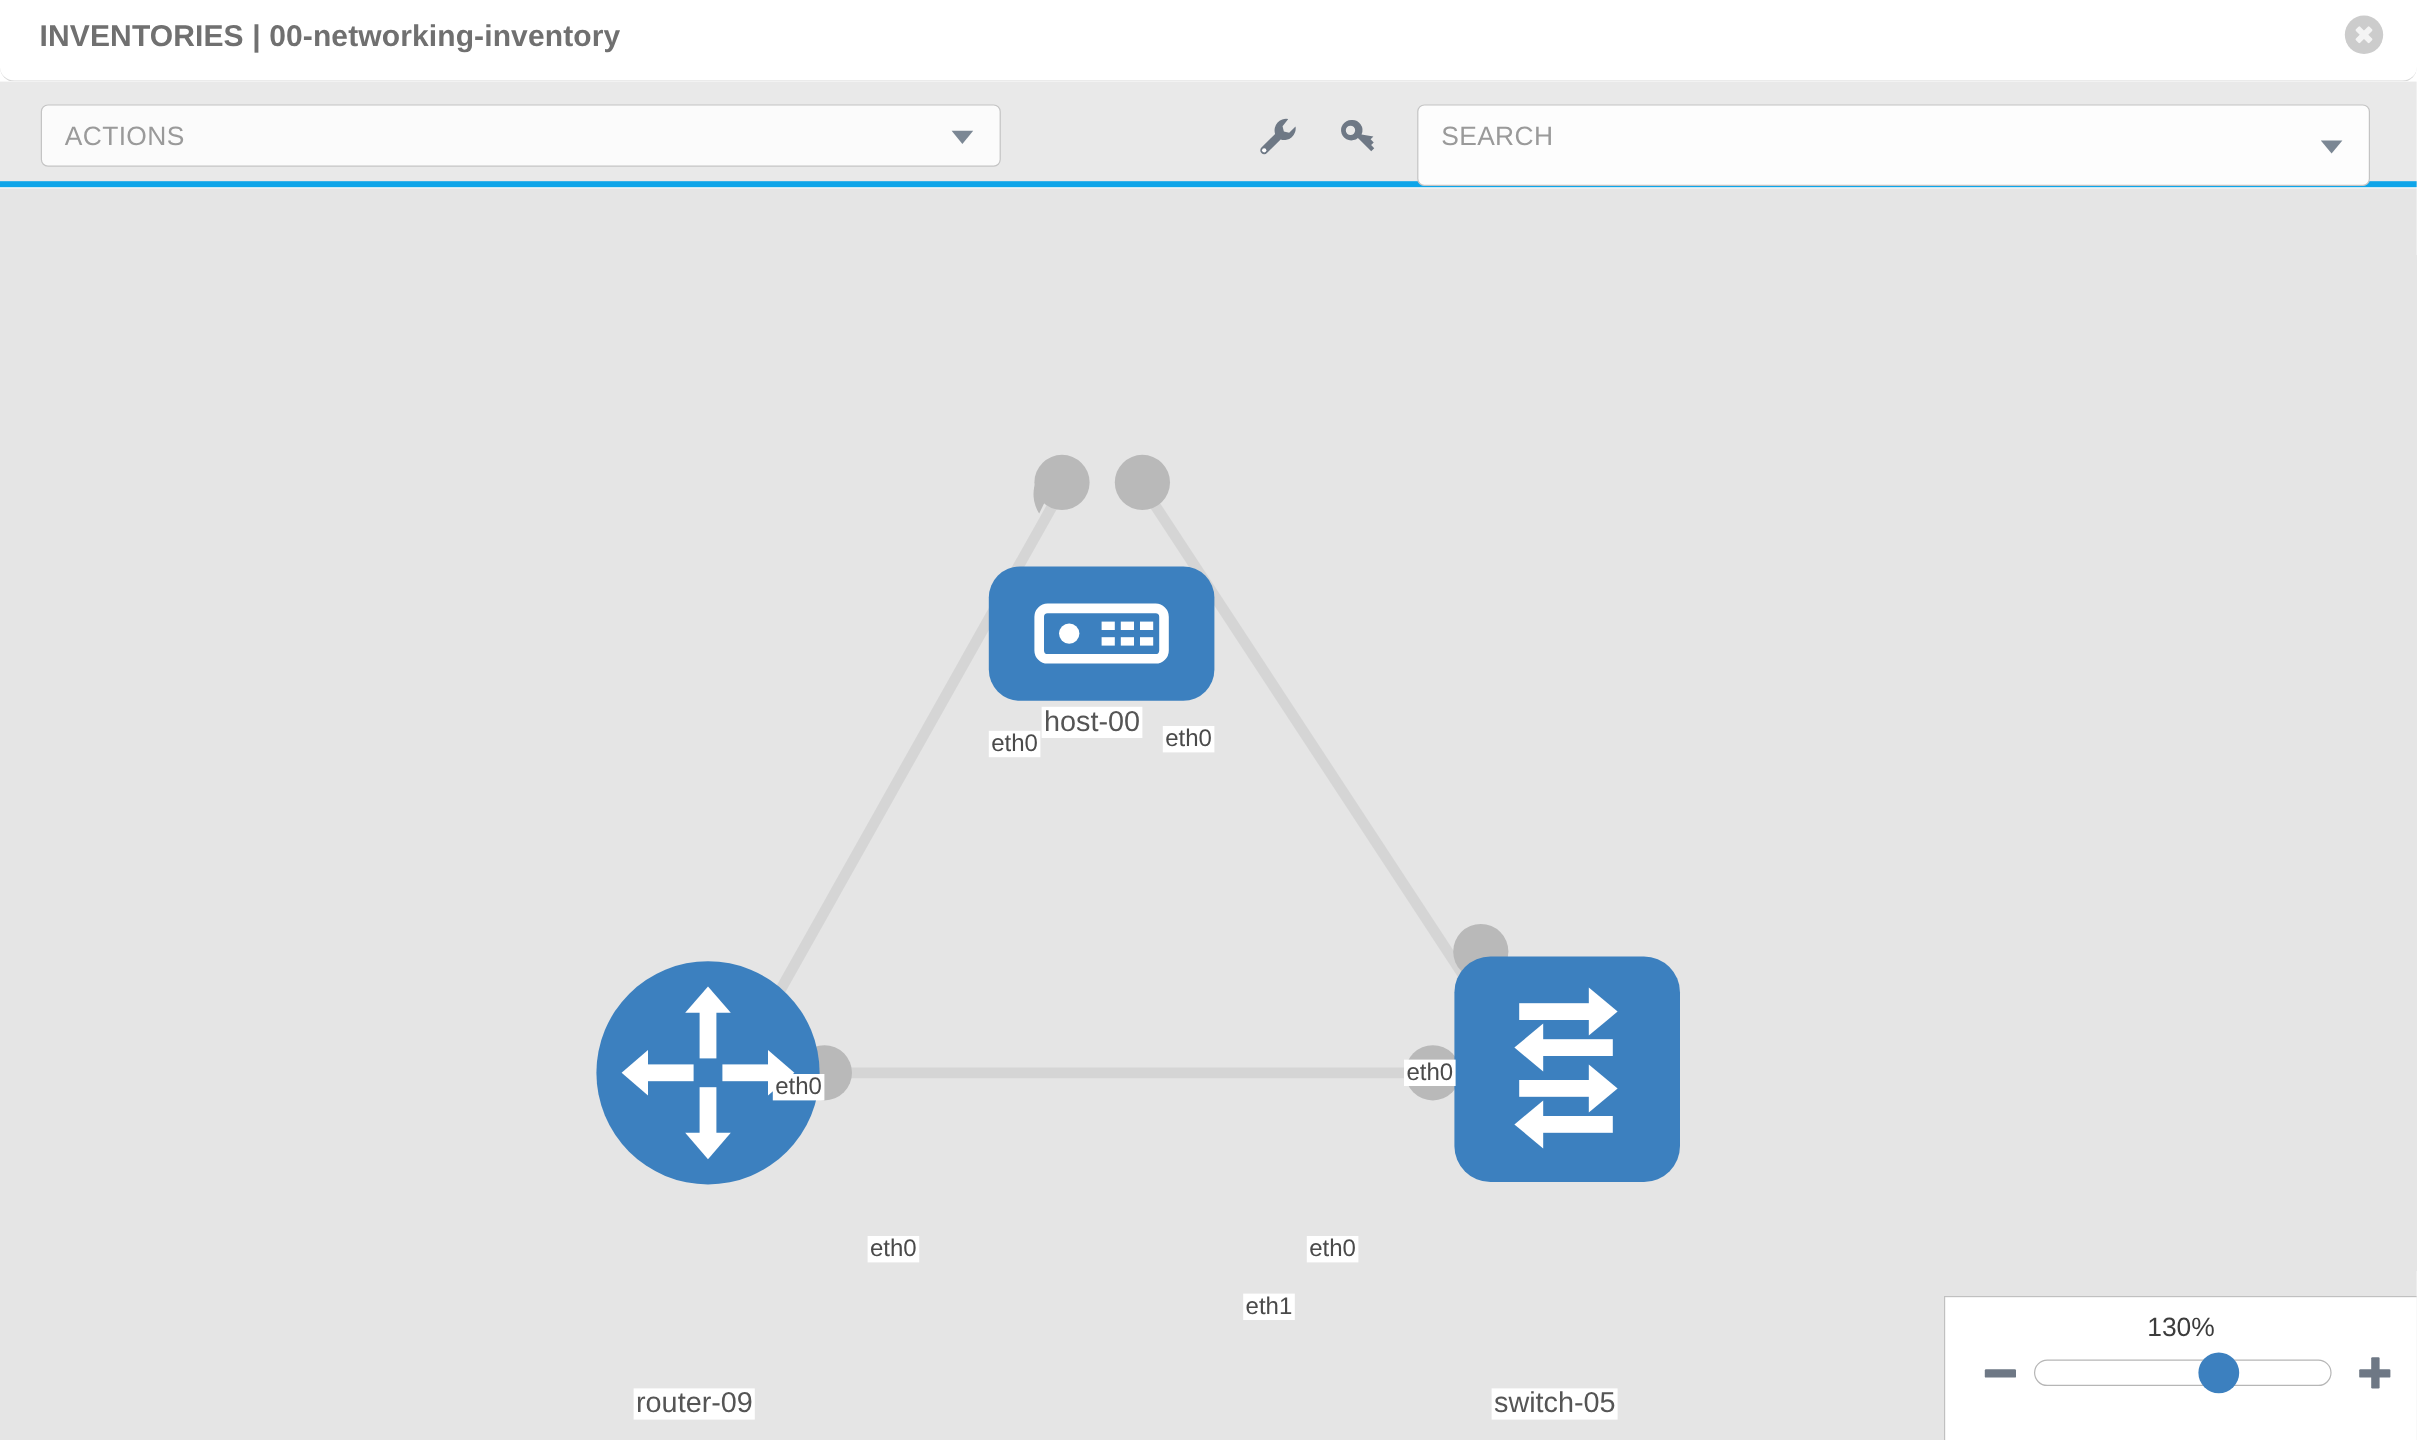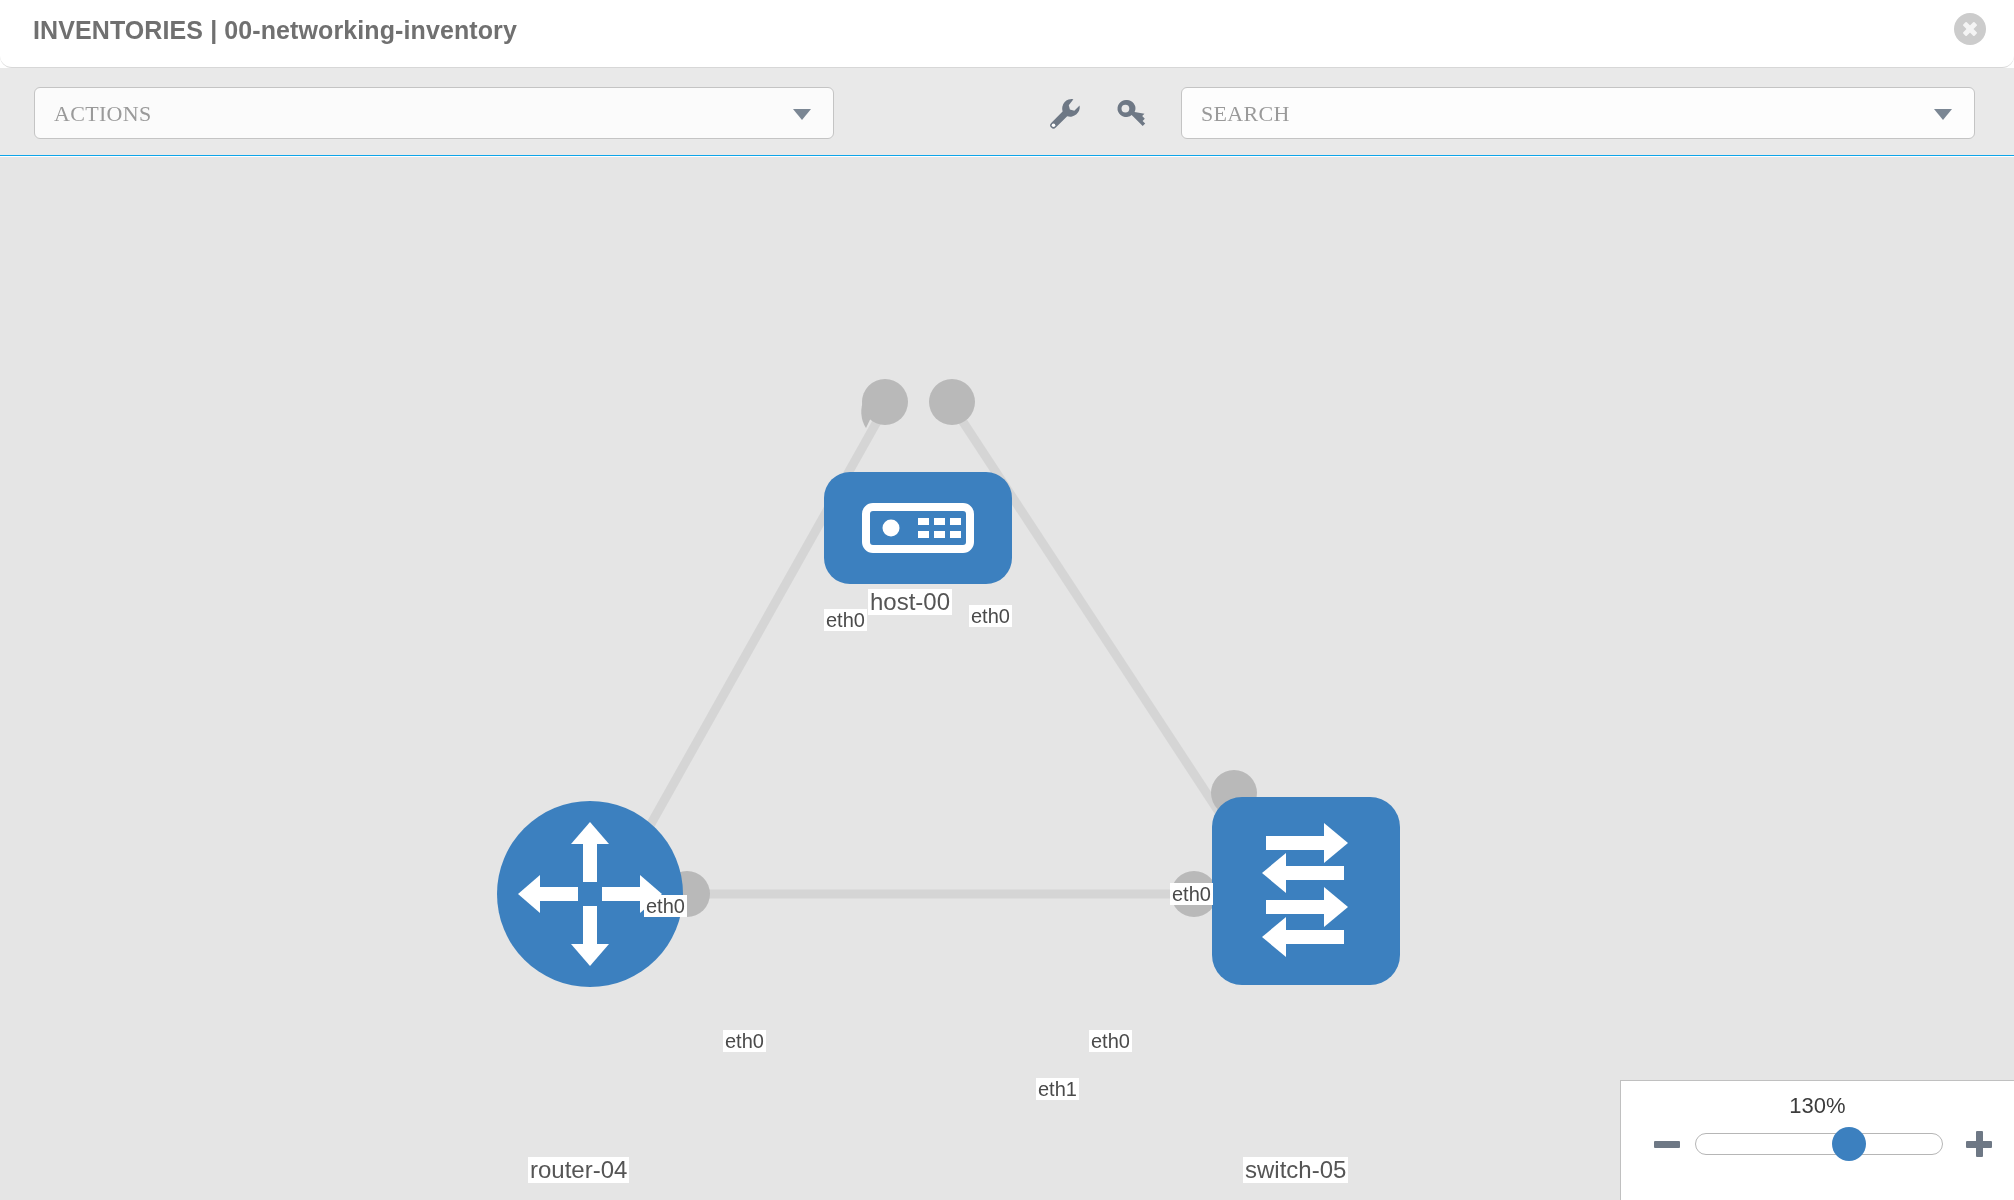--- a/index.html
+++ b/index.html
@@ -65,23 +65,22 @@
   .close-btn::before { transform: translate(-50%,-50%) rotate(45deg); }
   .close-btn::after  { transform: translate(-50%,-50%) rotate(-45deg); }
 
   
   .toolbar {
     position: absolute;
     left: 0; top: 68px;
     width: 2014px;
     height: 88px;
     background: #e9e9e9;
-    border-bottom: 1px solid #0ea5e9;
-    box-sizing: border-box;
-    font-family: Liberation Serif, serif;
+    border-bottom: 5px solid #0ea5e9;
+    box-sizing: border-box;
   }
 
   .actions-select {
     position: absolute;
     left: 34px;
     top: 19px;
     width: 800px;
     height: 52px;
     background: #fbfbfb;
     border: 1px solid #c4c4c4;
@@ -117,21 +116,21 @@
     cursor: pointer;
   }
   .tool-icon.wrench { left: 1043px; }
   .tool-icon.key    { left: 1112px; }
 
   .search-select {
     position: absolute;
     left: 1181px;
     top: 19px;
     width: 794px;
-    height: 52px;
+    height: 68px;
     background: #fdfdfd;
     border: 1px solid #c4c4c4;
     border-radius: 6px;
     box-sizing: border-box;
     cursor: text;
   }
   .search-select .sel-label {
     position: absolute;
     left: 19px;
     top: 13px;
@@ -365,21 +364,21 @@
     <div class="iface-label" style="left:1170px;top:726px;">eth0</div>
 
     <div class="iface-label" style="left:723px;top:873px;">eth0</div>
 
     <div class="iface-label" style="left:1089px;top:873px;">eth0</div>
 
     <div class="iface-label" style="left:1036px;top:873px;margin-top:48px;">eth1</div>
 
     <div class="node-label" style="left:868px;top:432px;">host-00</div>
 
-    <div class="node-label" style="left:528px;top:1000px;">router-04</div>
+    <div class="node-label" style="left:528px;top:1000px;">router-09</div>
 
     <div class="node-label" style="left:1243px;top:1000px;">switch-05</div>
 
   </div>
 
   <div class="zoom-panel">
     <div class="zoom-pct">130%</div>
     <div class="zoom-minus"></div>
     <div class="zoom-track">
       <div class="zoom-thumb" id="zoom-thumb" style="left: 62%;"></div>

